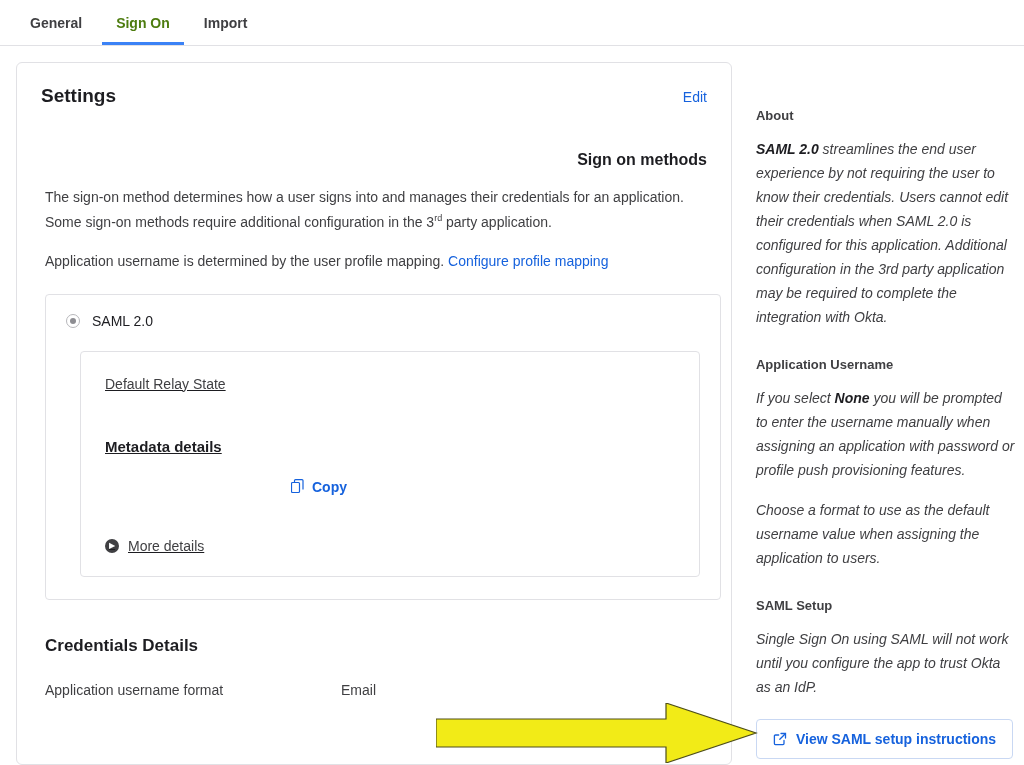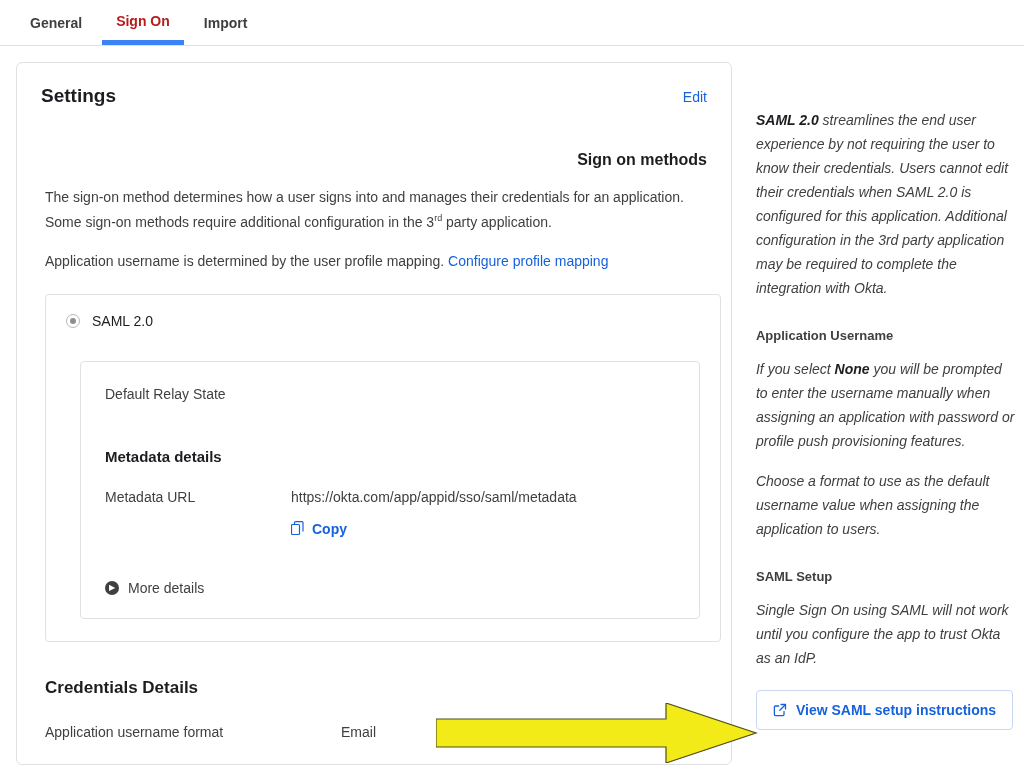--- a/index.html
+++ b/index.html
@@ -25,22 +25,22 @@
   .tab {
     font-size: 14px;
     font-weight: bold;
     color: #3f3f42;
     padding: 12px 14px 11px 14px;
     cursor: pointer;
     border-bottom: 3px solid transparent;
     white-space: nowrap;
   }
   .tab.active {
-    color: #b91c1c;
-    border-bottom: 5px solid #3b82f6;
+    color: #4d7c0f;
+    border-bottom: 3px solid #3b82f6;
   }
 
   
   .content {
     display: flex;
     padding: 16px 8px 0 16px;
     gap: 24px;
     height: 719px;
   }
   .main-card {
@@ -115,24 +115,25 @@
     content: "";
     position: absolute;
     left: 3px; top: 3px;
     width: 6px; height: 6px;
     border-radius: 50%;
     background: #8d8d92;
   }
   .radio-label { font-size: 14px; color: #1d1d21; }
 
   .inner-box {
-    margin: 32px 0 0 14px;
+    margin: 22px 0 0 14px;
     border: 1px solid #e1e1e5;
     border-radius: 4px;
     padding: 24px 24px 22px 24px;
+    text-decoration: underline;
   }
   .field-row {
     display: flex;
     font-size: 14px;
     color: #3f3f42;
     margin-bottom: 6px;
   }
   .field-label {
     width: 186px;
     flex: none;
@@ -271,24 +272,20 @@
         </div>
 
         <div class="inner-box">
           <div class="field-row">
             <span class="field-label">Default Relay State</span>
             <span class="field-value"></span>
           </div>
 
           <div class="meta-title">Metadata details</div>
 
-          <div class="field-row">
-            <span class="field-label">Metadata URL</span>
-            <span class="field-value">https://okta.com/app/appid/sso/saml/metadata</span>
-          </div>
 
           <div class="copy-row">
             <span class="copy-btn">
               <svg width="14" height="15" viewBox="0 0 14 15">
                 <rect x="0.5" y="3.5" width="8" height="10" rx="1" fill="none" stroke="#1662dd" stroke-width="1.2"></rect>
                 <path d="M3.5 3.2 V1.6 a1 1 0 0 1 1 -1 H11 a1 1 0 0 1 1 1 V10.5" fill="none" stroke="#1662dd" stroke-width="1.2"></path>
               </svg>
               <span>Copy</span>
             </span>
           </div>
@@ -303,20 +300,21 @@
       <h3 class="cred-title">Credentials Details</h3>
 
       <div class="cred-row">
         <span class="cred-label">Application username format</span>
         <span>Email</span>
       </div>
 
     </div>
 
     <div class="aside">
+      <h3>About</h3>
       <p><b>SAML 2.0</b><span> streamlines the end user experience by not requiring the user to know their credentials. Users cannot edit their credentials when SAML 2.0 is configured for this application. Additional configuration in the 3rd party application may be required to complete the integration with Okta.</span></p>
 
       <h3 class="spaced">Application Username</h3>
       <p><span>If you select </span><b>None</b><span> you will be prompted to enter the username manually when assigning an application with password or profile push provisioning features.</span></p>
       <p>Choose a format to use as the default username value when assigning the application to users.</p>
 
       <h3 class="spaced">SAML Setup</h3>
       <p>Single Sign On using SAML will not work until you configure the app to trust Okta as an IdP.</p>
 
       <button class="saml-btn">

